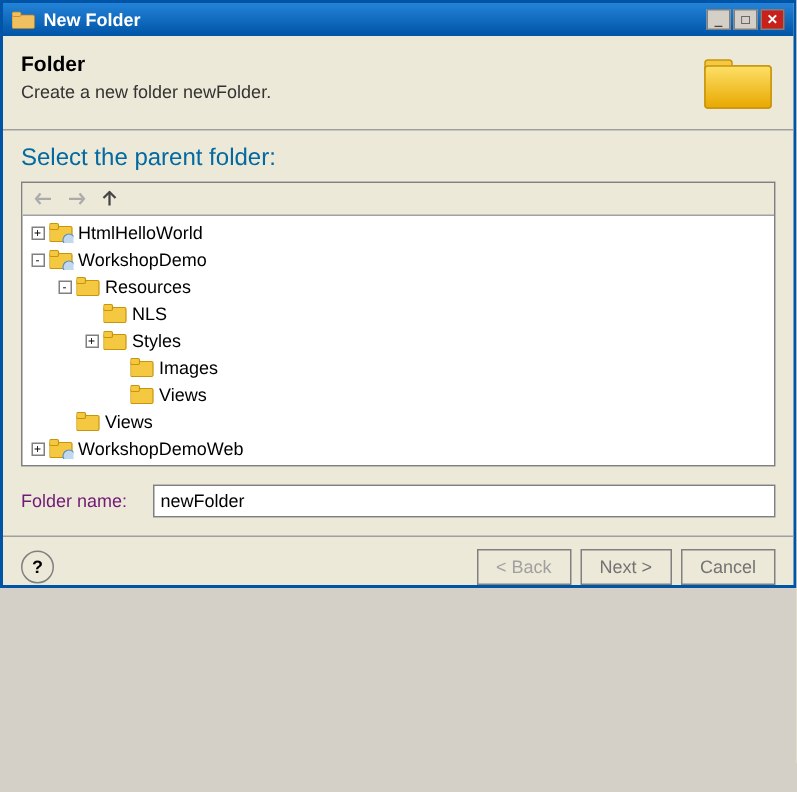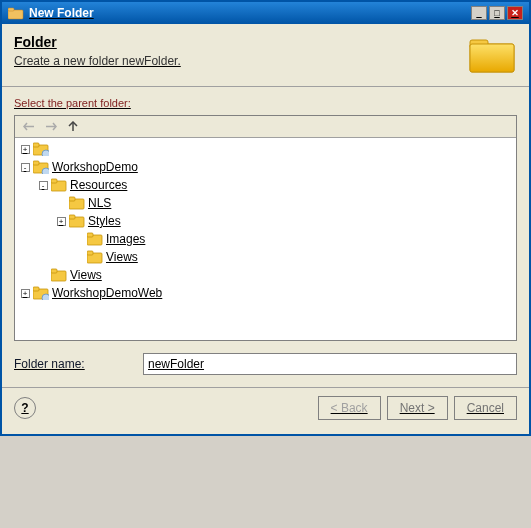--- a/index.html
+++ b/index.html
@@ -7,26 +7,25 @@
       font-family: 'Segoe UI', Tahoma, Arial, sans-serif;
       font-size: 12px;
       background: #d4d0c8;
       width: 531px;
       height: 528px;
       overflow: hidden;
     }
 
     .window {
       width: 531px;
-      height: 436px;
+      height: 392px;
       background: #ece9d8;
       border: 2px solid #0054a6;
       display: flex;
       flex-direction: column;
-      text-decoration: underline;
     }
 
     .title-bar {
       background: linear-gradient(to bottom, #2383d8, #0054a6);
       color: white;
       padding: 3px 6px;
       display: flex;
       align-items: center;
       justify-content: space-between;
       height: 22px;
@@ -106,22 +105,22 @@
     }
 
     .divider {
       height: 1px;
       background: #a0a0a0;
       margin: 0 -12px;
       margin-bottom: 10px;
     }
 
     .section-label {
-      font-size: 11px;
-      color: #7f1d1d;
+      font-size: 16px;
+      color: #0369a1;
       margin-bottom: 6px;
     }
 
     .tree-panel {
       background: white;
       border: 1px solid #808080;
       flex: 1;
       display: flex;
       flex-direction: column;
       overflow: hidden;
@@ -205,35 +204,34 @@
 
     .form-row {
       display: flex;
       align-items: center;
       gap: 8px;
       margin-bottom: 12px;
     }
 
     .form-label {
       font-size: 12px;
-      color: #0f172a;
+      color: #701a75;
       white-space: nowrap;
       width: 80px;
       flex-shrink: 0;
     }
 
     .form-input {
       flex: 1;
       height: 22px;
       border: 1px solid #808080;
       background: white;
       padding: 2px 4px;
       font-size: 12px;
       font-family: inherit;
-      margin-left: 41px;
     }
 
     .bottom-divider {
       height: 1px;
       background: #a0a0a0;
       margin: 0 -12px;
       margin-bottom: 8px;
     }
 
     .button-row {
@@ -370,20 +368,21 @@
         <div class="tree-item" style="padding-left: 2px;">
           <span class="tree-indent" style="width:0px;"></span>
           <span class="tree-expand">
             <span class="tree-expand-box">+</span>
           </span>
           <svg class="folder-svg" viewBox="0 0 16 14" style="margin-right:3px;">
             <rect x="0" y="3" width="15" height="10" rx="1" fill="#f5c842" stroke="#c8940a" stroke-width="0.8"></rect>
             <rect x="0" y="1" width="6" height="4" rx="1" fill="#f5c842" stroke="#c8940a" stroke-width="0.8"></rect>
             <circle cx="13" cy="12" r="4" fill="#c0d8f0" stroke="#6090c0" stroke-width="0.8"></circle>
           </svg>
+          <span class="tree-label">HtmlHelloWorld</span>
         </div>
 
         <div class="tree-item" style="padding-left: 2px;">
           <span class="tree-indent" style="width:0px;"></span>
           <span class="tree-expand">
             <span class="tree-expand-box">-</span>
           </span>
           <svg class="folder-svg" viewBox="0 0 16 14" style="margin-right:3px;">
             <rect x="0" y="3" width="15" height="10" rx="1" fill="#f5c842" stroke="#c8940a" stroke-width="0.8"></rect>
             <rect x="0" y="1" width="6" height="4" rx="1" fill="#f5c842" stroke="#c8940a" stroke-width="0.8"></rect>

